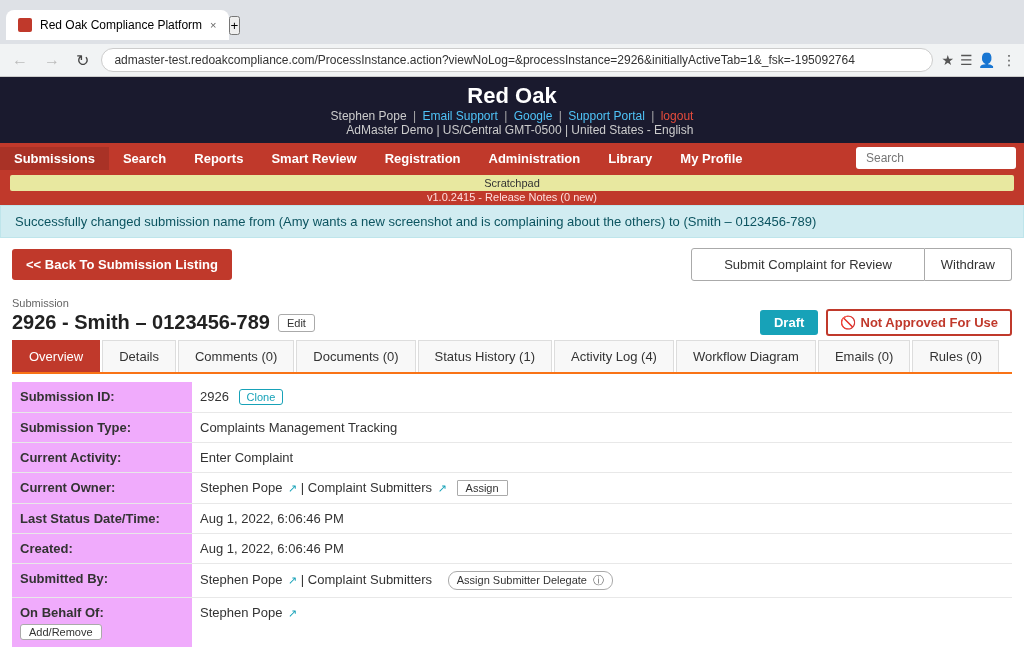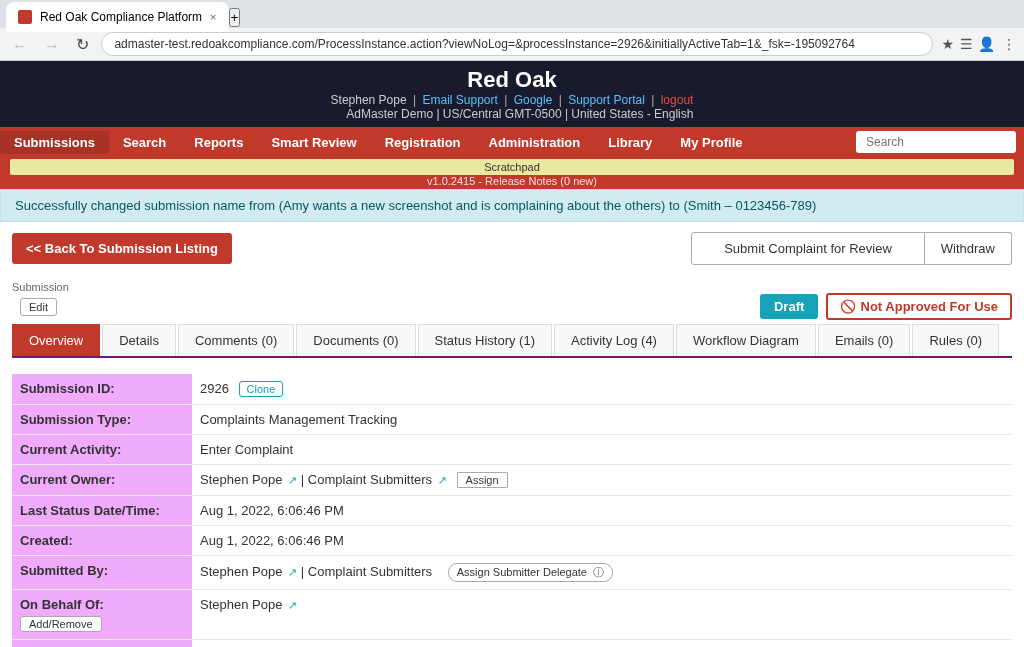--- a/index.html
+++ b/index.html
@@ -1,20 +1,20 @@
 <!DOCTYPE html>
 <html><head>
   <meta charset="utf-8">
   <style>
     * { box-sizing: border-box; margin: 0; padding: 0; }
     body { font-family: Arial, Helvetica, sans-serif; font-size: 13px; background: #fff; }
 
     
     .browser-chrome { background: #f1f3f4; border-bottom: 1px solid #ccc; }
-    .browser-tab-bar { display: flex; align-items: center; background: #dee1e6; padding: 6px 0 0 6px; height: 28px; }
+    .browser-tab-bar { display: flex; align-items: center; background: #dee1e6; padding: 6px 0 0 6px; height: 44px; }
     .browser-tab { display: flex; align-items: center; background: #fff; border-radius: 8px 8px 0 0; padding: 0 12px; height: 30px; font-size: 12px; gap: 8px; min-width: 180px; }
     .browser-tab .favicon { width: 14px; height: 14px; background: #c0392b; border-radius: 2px; display: inline-block; }
     .browser-tab .close-tab { color: #666; cursor: pointer; font-size: 11px; }
     .browser-address-bar { display: flex; align-items: center; padding: 4px 8px; gap: 8px; background: #f1f3f4; }
     .browser-nav-btn { background: none; border: none; font-size: 16px; color: #444; cursor: pointer; padding: 2px 4px; }
     .browser-nav-btn.disabled { color: #bbb; cursor: default; }
     .address-input { flex: 1; border: 1px solid #ccc; border-radius: 20px; padding: 4px 12px; font-size: 12px; background: #fff; color: #333; }
     .browser-icons { display: flex; gap: 6px; align-items: center; color: #555; }
     .browser-icon { font-size: 14px; cursor: pointer; }
 
@@ -50,21 +50,21 @@
     .submission-label { font-size: 11px; color: #666; }
     .submission-title-row { display: flex; justify-content: space-between; align-items: center; }
     .submission-title { font-size: 20px; font-weight: bold; color: #222; }
     .btn-edit { background: #fff; color: #333; border: 1px solid #aaa; padding: 2px 8px; font-size: 11px; cursor: pointer; border-radius: 3px; margin-left: 8px; }
     .status-badges { display: flex; gap: 8px; align-items: center; }
     .badge-draft { background: #17a2b8; color: #fff; padding: 5px 14px; border-radius: 3px; font-size: 13px; font-weight: bold; cursor: pointer; }
     .badge-not-approved { background: #fff; color: #c0392b; border: 2px solid #c0392b; padding: 4px 12px; border-radius: 3px; font-size: 13px; font-weight: bold; display: flex; align-items: center; gap: 4px; }
     .not-approved-icon { color: #c0392b; }
 
     
-    .tabs { display: flex; border-bottom: 2px solid #701a75; margin: 0 0 16px 0; }
+    .tabs { display: flex; border-bottom: 2px solid #f97316; margin: 0 0 8px 0; }
     .tab { padding: 8px 16px; cursor: pointer; font-size: 13px; border: 1px solid #ddd; border-bottom: none; background: #f8f8f8; color: #333; margin-right: 2px; }
     .tab.active { background: #c0392b; color: #fff; border-color: #c0392b; }
 
     
     .content-area { padding: 0 12px 12px; }
 
     
     .info-table { width: 100%; border-collapse: collapse; margin-top: 8px; }
     .info-table tr { border-bottom: 1px solid #e8e8e8; }
     .info-table td { padding: 7px 8px; vertical-align: top; }
@@ -151,20 +151,21 @@
   <div class="btn-group">
     <button class="btn-submit">Submit Complaint for Review</button>
     <button class="btn-withdraw">Withdraw</button>
   </div>
 </div>
 
 <div class="submission-header">
   <div class="submission-label">Submission</div>
   <div class="submission-title-row">
     <div style="display:flex; align-items:center;">
+      <span class="submission-title">2926 - Smith – 0123456-789</span>
       <button class="btn-edit">Edit</button>
     </div>
     <div class="status-badges">
       <span class="badge-draft">Draft</span>
       <span class="badge-not-approved">
         <span class="not-approved-icon">🚫</span>
         <span>Not Approved For Use</span>
       </span>
     </div>
   </div>

